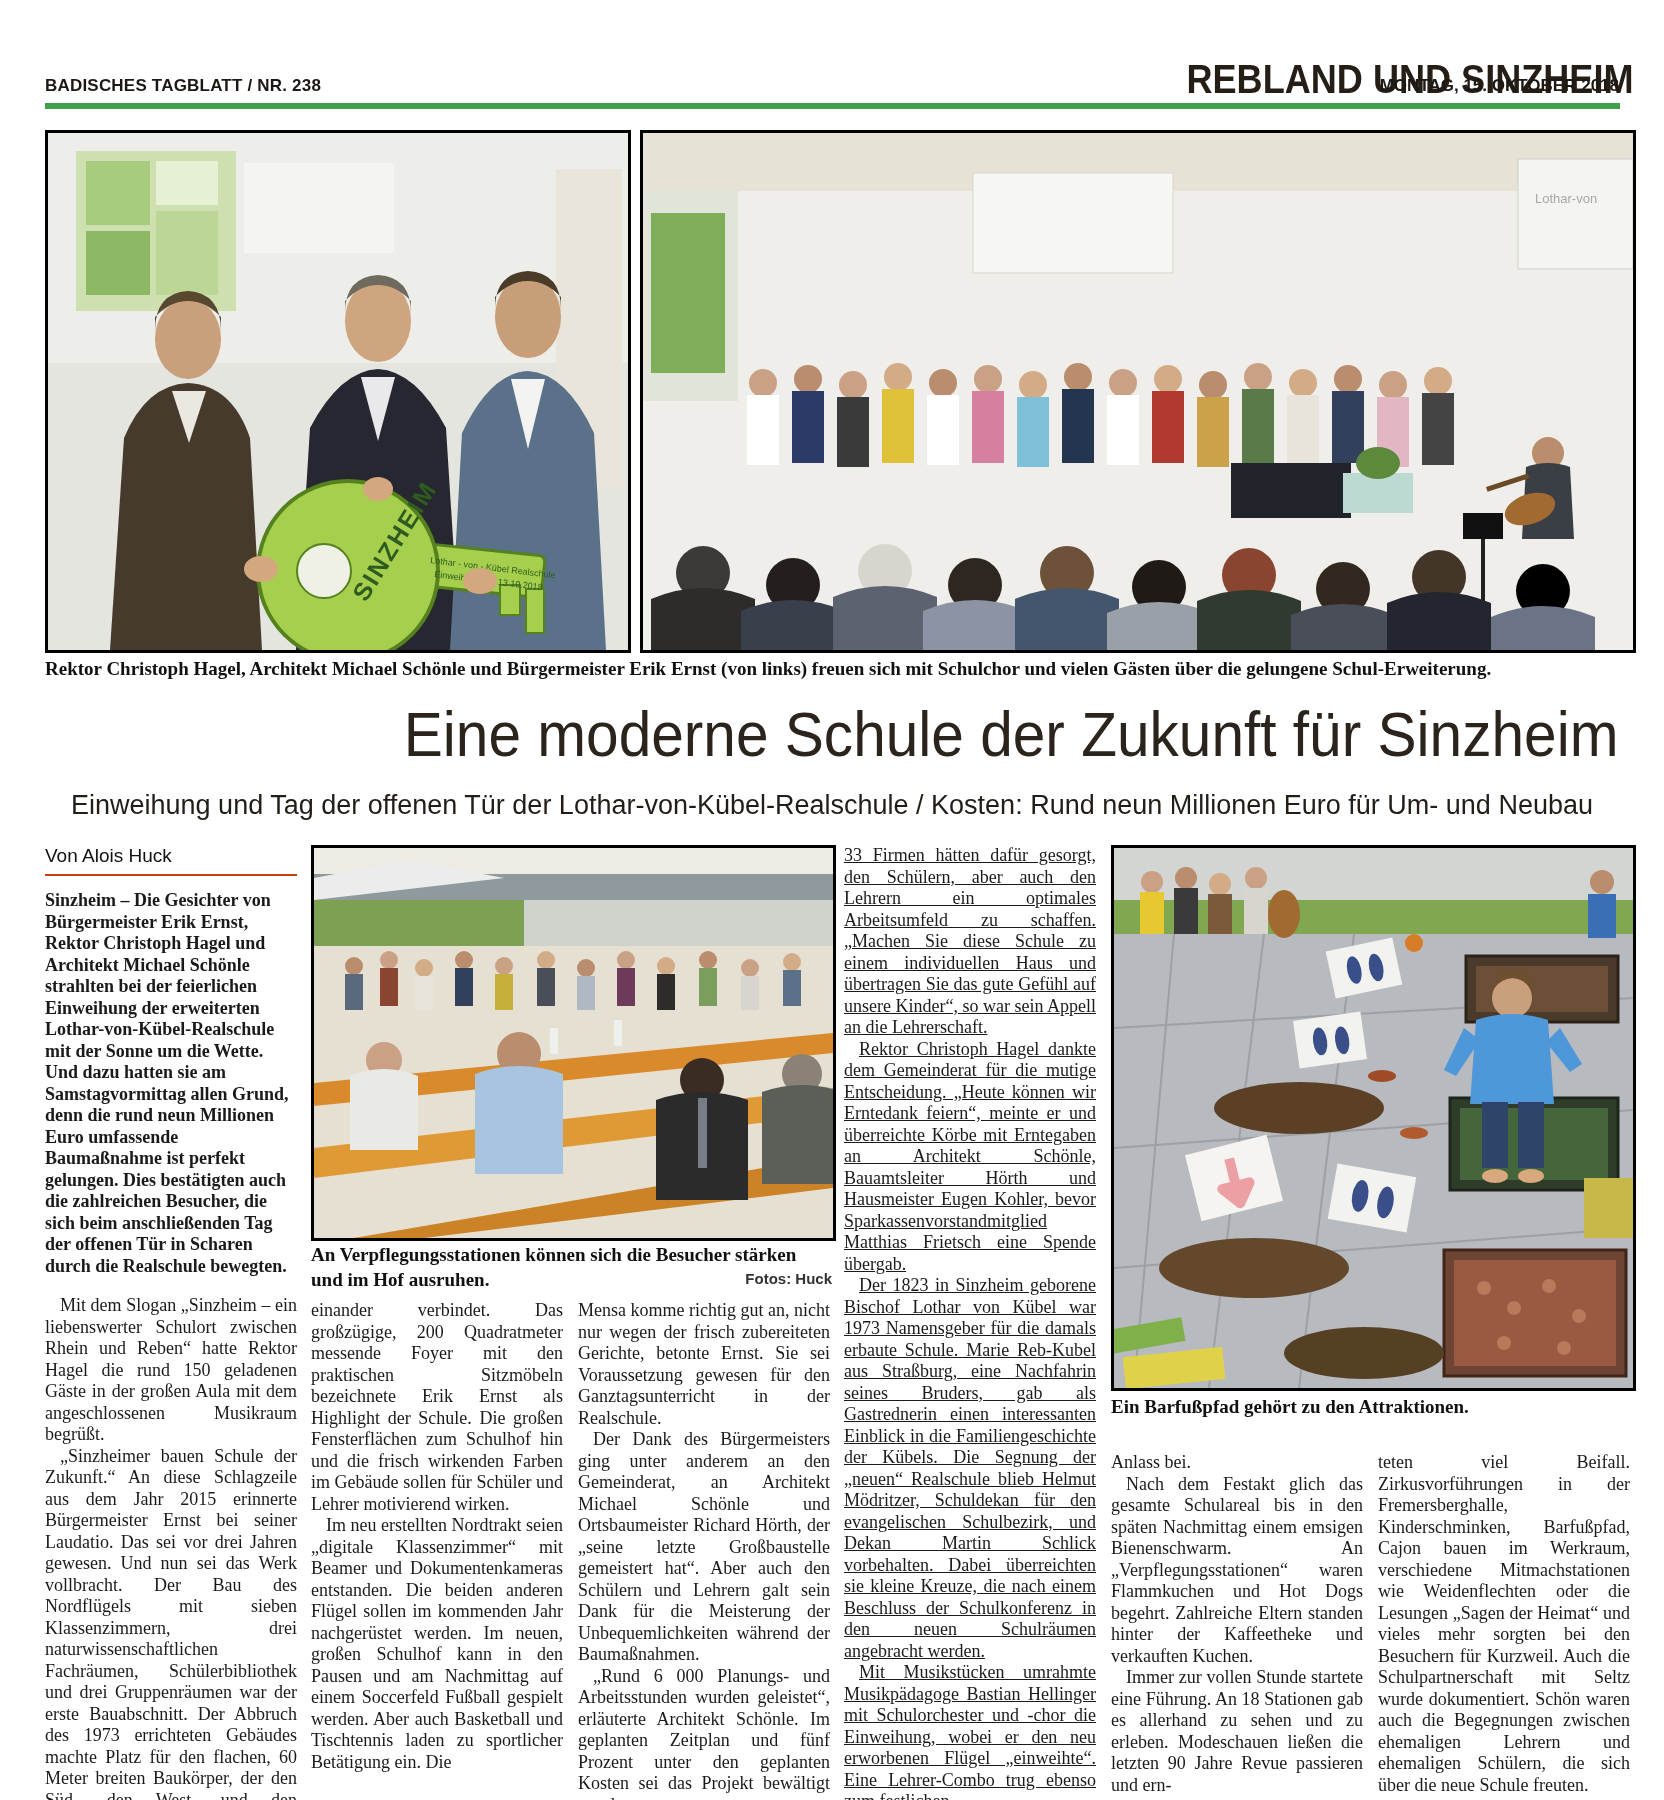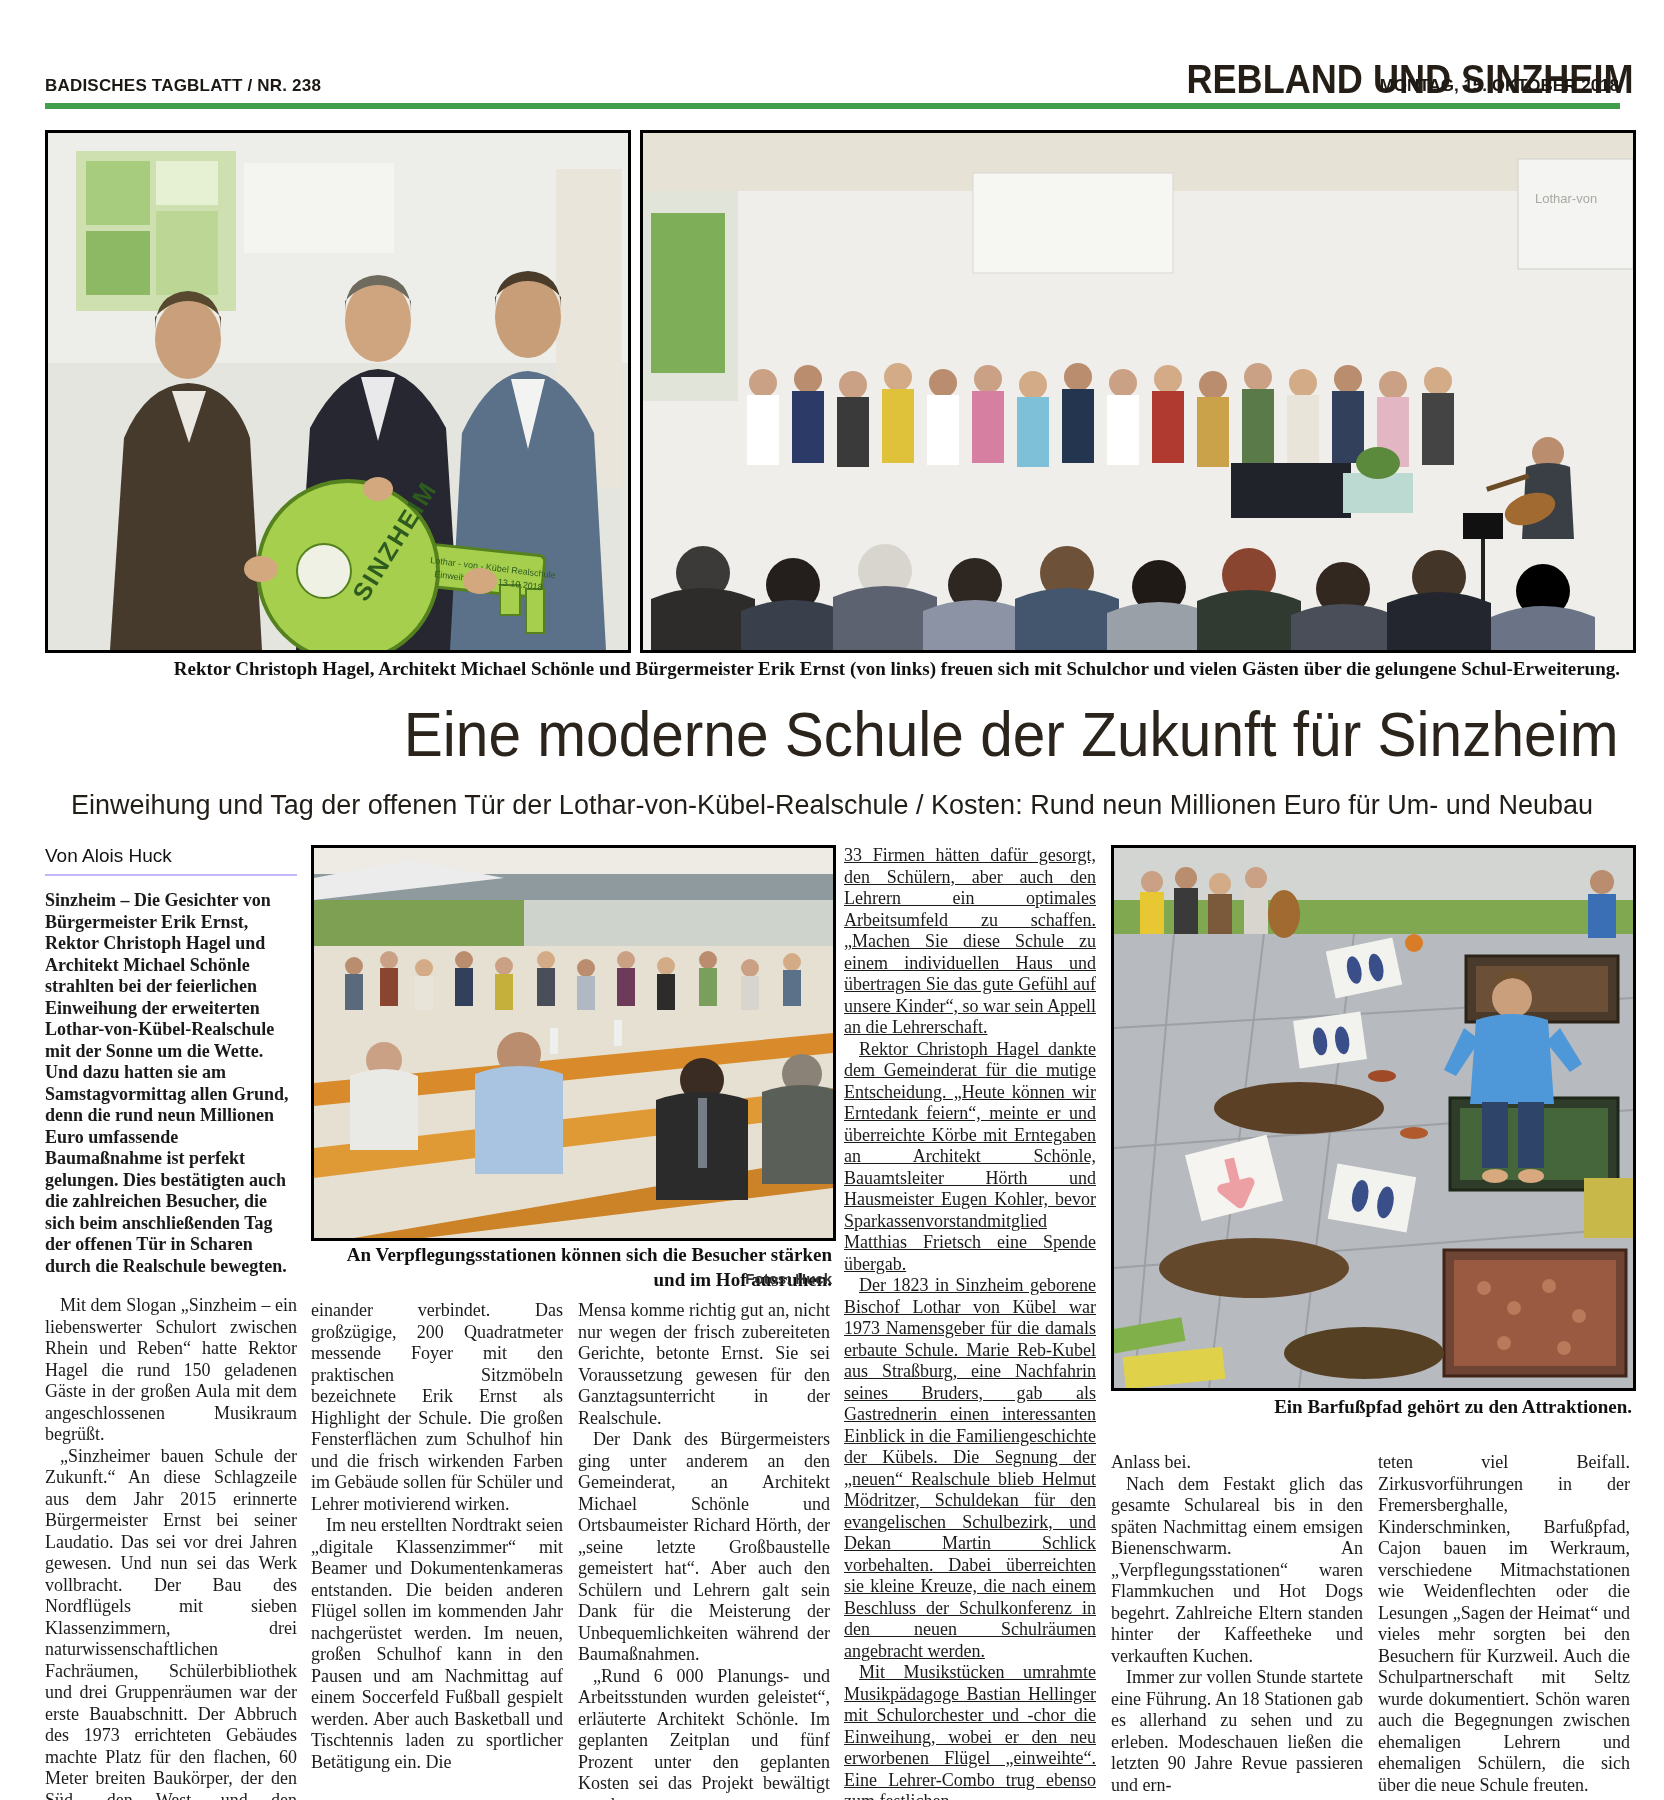--- a/index.html
+++ b/index.html
@@ -15,34 +15,34 @@
   .green-rule{left:45px;top:103px;width:1575px;height:6px;background:#3f9f4b;}
 
   
   .photo{border:3px solid #000000;background:#dcdcd4;overflow:hidden;}
   .photo svg{display:block;width:100%;height:100%;}
   .ph-tl{left:45px;top:130px;width:580px;height:517px;}
   .ph-tr{left:640px;top:130px;width:990px;height:517px;}
   .ph-mid{left:311px;top:845px;width:519px;height:390px;}
   .ph-rt{left:1111px;top:845px;width:519px;height:540px;}
 
-  .caption{font-family:"Liberation Serif",serif;font-weight:700;font-size:19px;line-height:25px;color:#111;text-align:right;}
+  .caption{font-family:"Liberation Serif",serif;font-weight:700;font-size:19px;line-height:25px;color:#111;}
   .cap-top{left:45px;top:656px;width:1575px;}
   .cap-mid{left:311px;top:1242px;width:521px;}
   .cap-rt{left:1111px;top:1394px;width:521px;}
   .credit{position:absolute;right:0;bottom:1px;font-family:"Liberation Sans",sans-serif;font-weight:700;font-size:15px;color:#333;}
 
   .headline{left:0;top:698px;width:100%;text-align:right;font-family:"Liberation Sans",sans-serif;
             font-weight:400;font-size:63px;color:#2a241d;}
   .headline span{display:inline-block;transform:scaleX(.93);transform-origin:center;white-space:nowrap;}
   .subhead{left:0;top:790px;width:100%;text-align:center;font-family:"Liberation Sans",sans-serif;
            font-size:27px;color:#221d17;}
 
   .byline{left:45px;top:845px;width:252px;font-family:"Liberation Sans",sans-serif;font-size:19px;color:#111;
-          padding-bottom:7px;border-bottom:2px solid #c4b5fd;}
+          padding-bottom:7px;border-bottom:2px solid #c2410c;}
 
   .col{width:252px;overflow:hidden;font-size:18px;line-height:21.5px;text-align:justify;}
   .col p{margin:0;}
   .col p.ind{text-indent:15px;}
   .col p.lead{font-weight:700;margin-bottom:18px;text-align:left;}
   .c1{left:45px;top:890px;height:910px;}
   .c2{left:311px;top:1300px;height:500px;}
   .c3{left:578px;top:1300px;height:500px;}
   .c4{left:844px;top:845px;height:955px;text-decoration:underline;}
   .c5{left:1111px;top:1452px;height:348px;}

